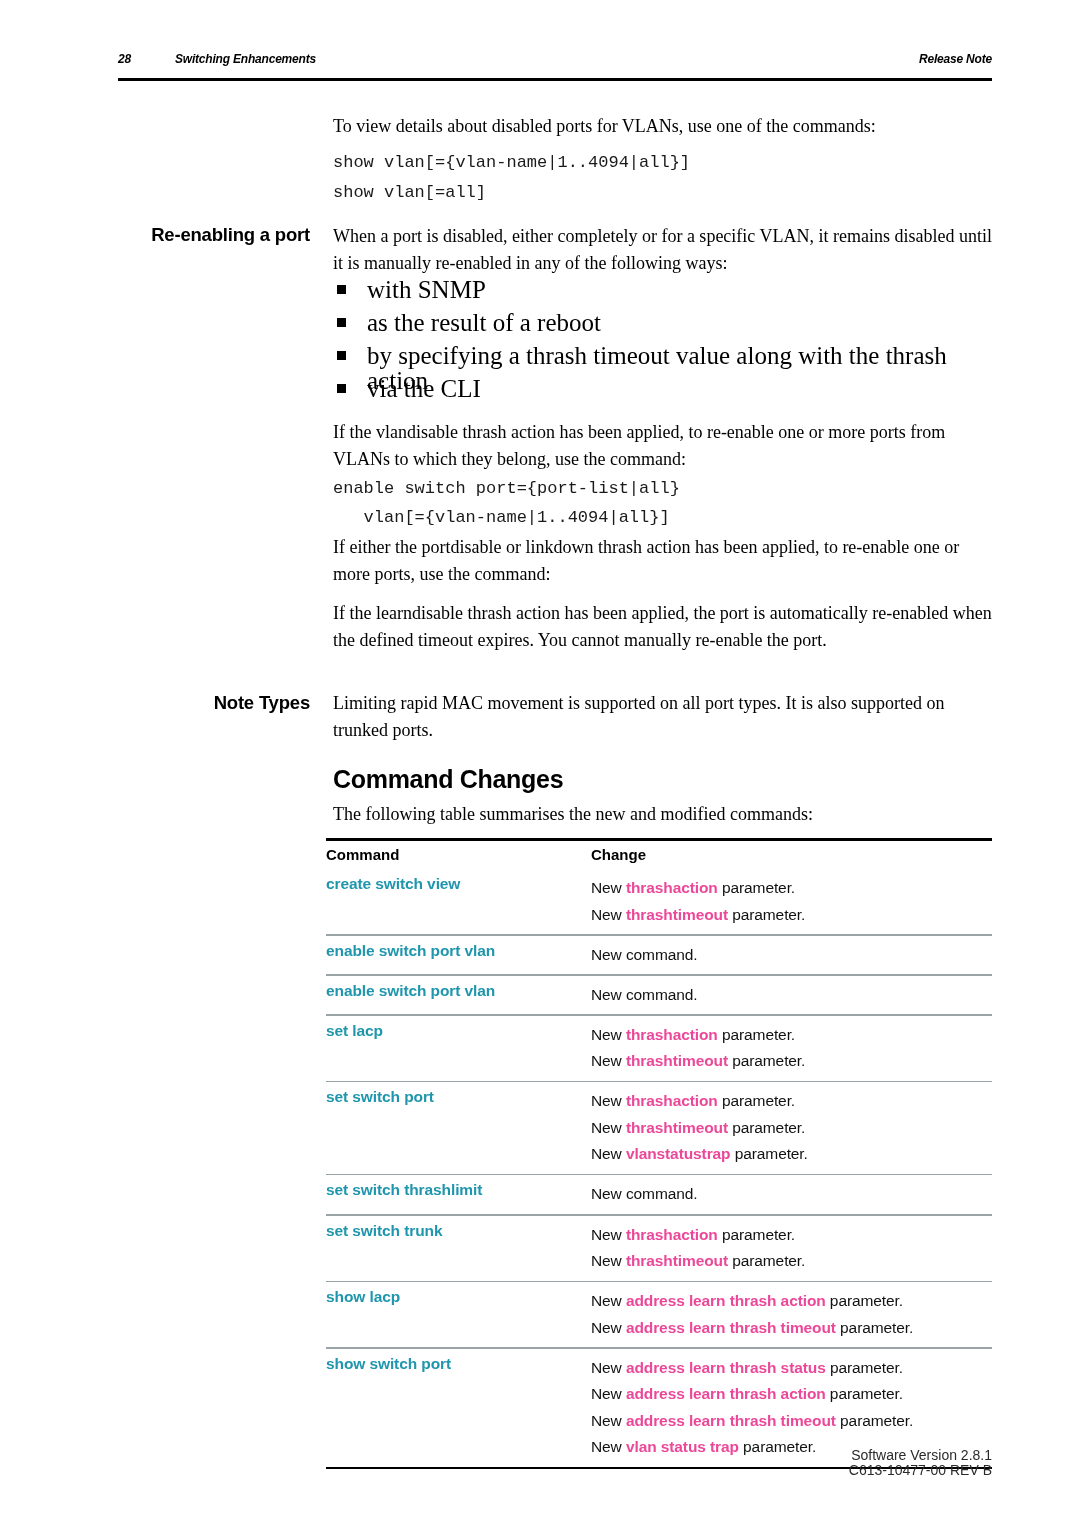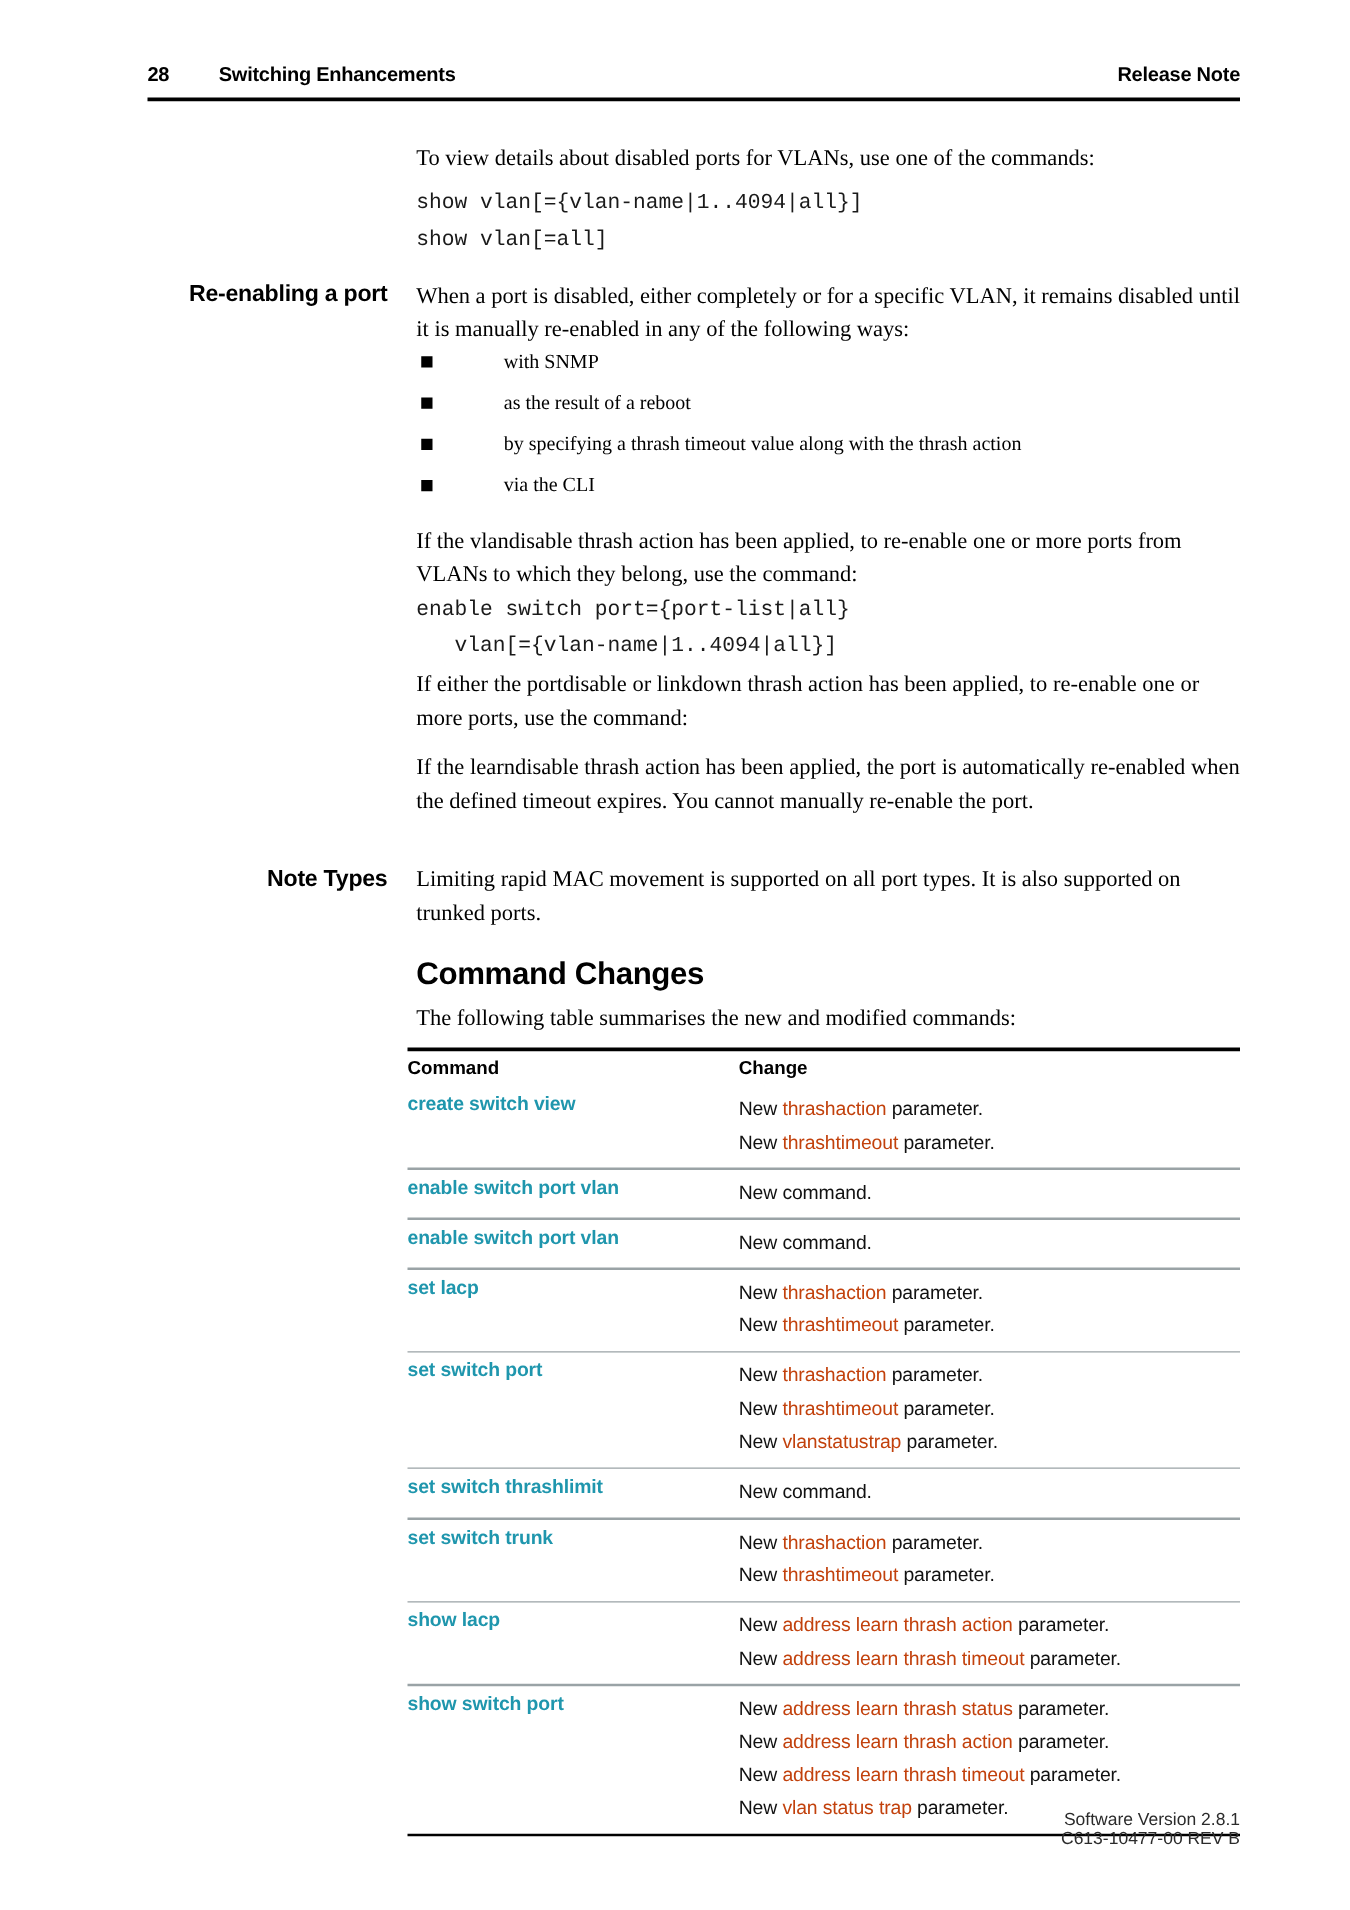--- a/index.html
+++ b/index.html
@@ -25,23 +25,24 @@
 
   
   .runhead {
     position: absolute;
     left: 118px;
     top: 52px;
     width: 874px;
     height: 26px;
     font-family: "Liberation Sans", sans-serif;
     font-weight: bold;
-    font-size: 16px;
+    font-size: 12px;
     letter-spacing: -0.2px;
     color: #000;
+    font-style: italic;
   }
   .runhead .pageno {
     position: absolute;
     left: 0; top: 0;
   }
   .runhead .chapter {
     position: absolute;
     left: 57px; top: 0;
   }
   .runhead .doctype {
@@ -109,24 +110,23 @@
     top: 8px;
     width: 9px;
     height: 9px;
     background: #000;
   }
   .bullet-row .btxt {
     position: absolute;
     left: 34px;
     top: 0;
     font-family: "Liberation Serif", serif;
-    font-size: 16px;
+    font-size: 25px;
     line-height: 25px;
     color: #000;
-    margin-left: 36px;
   }
 
   
   .sect-head {
     position: absolute;
     left: 333px;
     font-family: "Liberation Sans", sans-serif;
     font-weight: bold;
     font-size: 25px;
     letter-spacing: -0.3px;
@@ -188,21 +188,21 @@
     margin-left: 265px;
     padding-top: 6px;
   }
   .chg-line {
     font-family: "Liberation Sans", sans-serif;
     font-size: 15.5px;
     line-height: 26.5px;
     color: #111;
     letter-spacing: -0.1px;
   }
-  .chg-line b { font-weight: normal; color: #c2410c; }
+  .chg-line b { font-weight: bold; color: #ec4899; }
 
   
   .footer {
     position: absolute;
     right: 88px;
     top: 1448px;
     text-align: right;
     font-family: "Liberation Sans", sans-serif;
     font-size: 14px;
     line-height: 15px;

